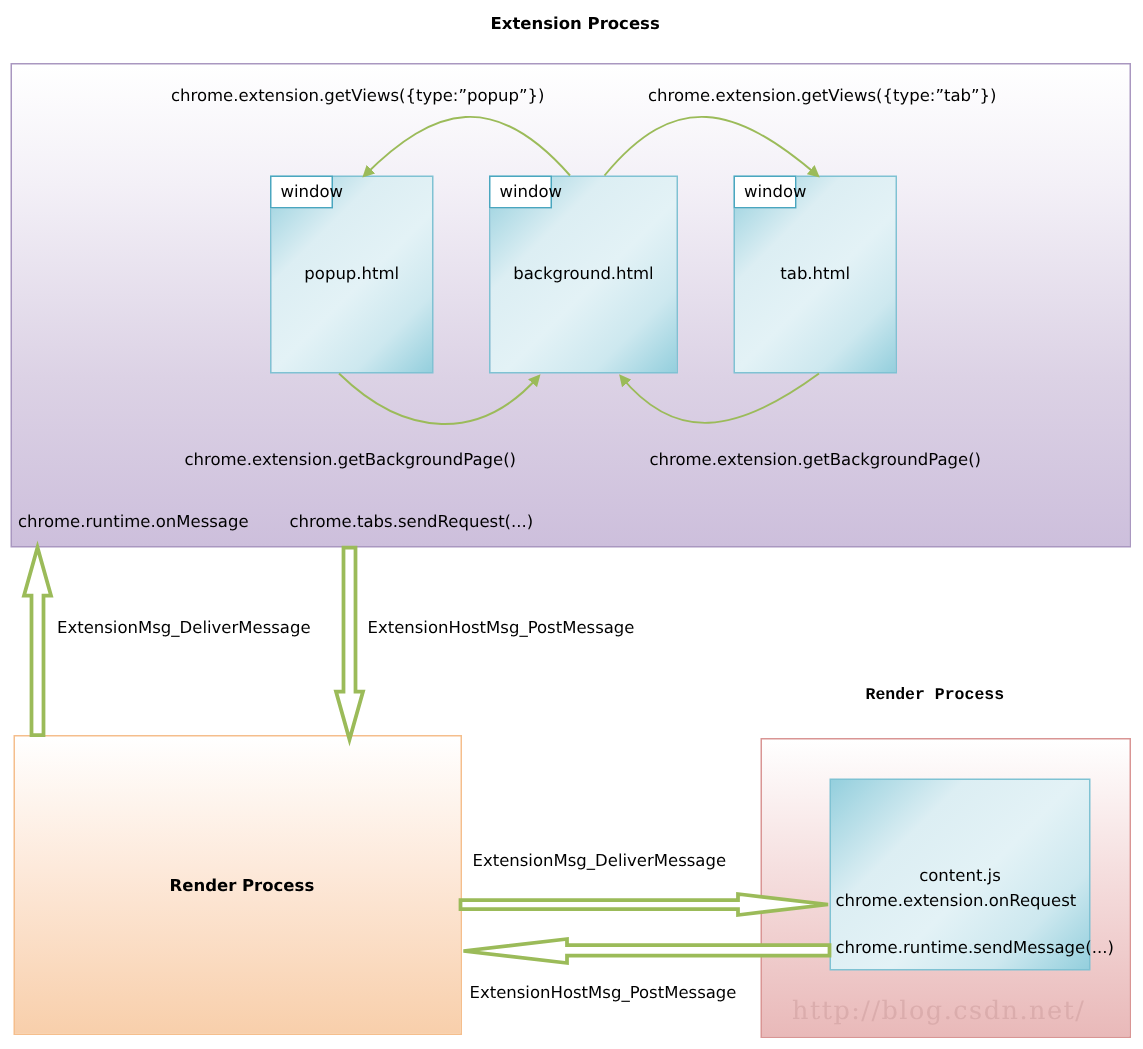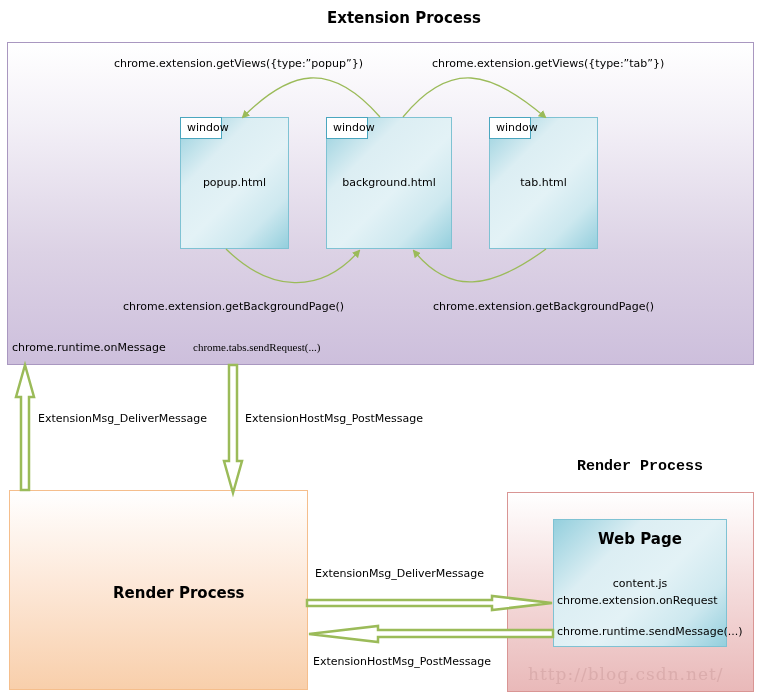--- a/index.html
+++ b/index.html
@@ -1,19 +1,19 @@
 <!DOCTYPE html>
 <html><head>
 <meta charset="utf-8">
 <style>
   html, body { margin: 0; padding: 0; background: #ffffff; }
   body { width: 762px; height: 699px; position: relative; overflow: hidden;
          font-family: "DejaVu Sans", "Liberation Sans", sans-serif; font-size: 11px; color: #000; }
   .abs { position: absolute; }
-  .title { font-weight: bold; font-size: 15px; white-space: nowrap; }
+  .title { font-weight: bold; font-size: 11px; white-space: nowrap; }
   .lbl { white-space: nowrap; font-size: 11px; }
   #ext-box { left: 7px; top: 42px; width: 745px; height: 321px;
              border: 1px solid #a997c0;
              background: linear-gradient(to bottom, #ffffff 0%, #f3f0f7 25%, #dcd2e5 65%, #cdbfdc 100%); }
   #browser-box { left: 9px; top: 490px; width: 297px; height: 198px;
                  border: 1px solid #f5be8c;
                  background: linear-gradient(to bottom, #ffffff 0%, #fde9da 45%, #f8cfab 100%); }
   #render-box { left: 507px; top: 492px; width: 245px; height: 198px;
                 border: 1px solid #d99594;
                 background: linear-gradient(to bottom, #ffffff 0%, #f5dede 45%, #e9b9b9 100%); }
@@ -45,32 +45,31 @@
   <div class="win-name">background.html</div>
 </div>
 <div class="abs win" style="left:489px; top:117px; width:107px; height:130px;">
   <div class="win-tag">window</div>
   <div class="win-name">tab.html</div>
 </div>
 
 <div class="abs lbl" style="left:123px; top:300px;">chrome.extension.getBackgroundPage()</div>
 <div class="abs lbl" style="left:433px; top:300px;">chrome.extension.getBackgroundPage()</div>
 <div class="abs lbl" style="left:12px; top:341px;">chrome.runtime.onMessage</div>
-<div class="abs lbl" style="left:193px; top:341px;font-family:Liberation Serif, serif;">chrome.tabs.sendRequest(...)</div>
+<div class="abs lbl" style="left:193px; top:341px;">chrome.tabs.sendRequest(...)</div>
 
 <div class="abs lbl" style="left:38px; top:412px;">ExtensionMsg_DeliverMessage</div>
 <div class="abs lbl" style="left:245px; top:412px;">ExtensionHostMsg_PostMessage</div>
 
 <div id="browser-box" class="abs"></div>
 <div class="abs title" style="left:113px; top:584px;">Render Process</div>
 
 <div class="abs title" style="left:577px; top:458px;font-family:Liberation Mono, monospace;">Render Process</div>
 <div id="render-box" class="abs"></div>
 <div id="webpage" class="abs win">
-  <div class="abs title" style="left:0; right:0; top:10px; text-align:center;">Web Page</div>
   <div class="abs lbl" style="left:0; right:0; top:57px; text-align:center;">content.js</div>
   <div class="abs lbl" style="left:3px; top:74px;">chrome.extension.onRequest</div>
   <div class="abs lbl" style="left:3px; top:105px;text-align:right;">chrome.runtime.sendMessage(...)</div>
 </div>
 <div id="watermark" class="abs">http://blog.csdn.net/</div>
 
 <div class="abs lbl" style="left:315px; top:567px;">ExtensionMsg_DeliverMessage</div>
 <div class="abs lbl" style="left:313px; top:655px;">ExtensionHostMsg_PostMessage</div>
 
 <svg id="arrows" width="762" height="699" viewBox="0 0 762 699">

